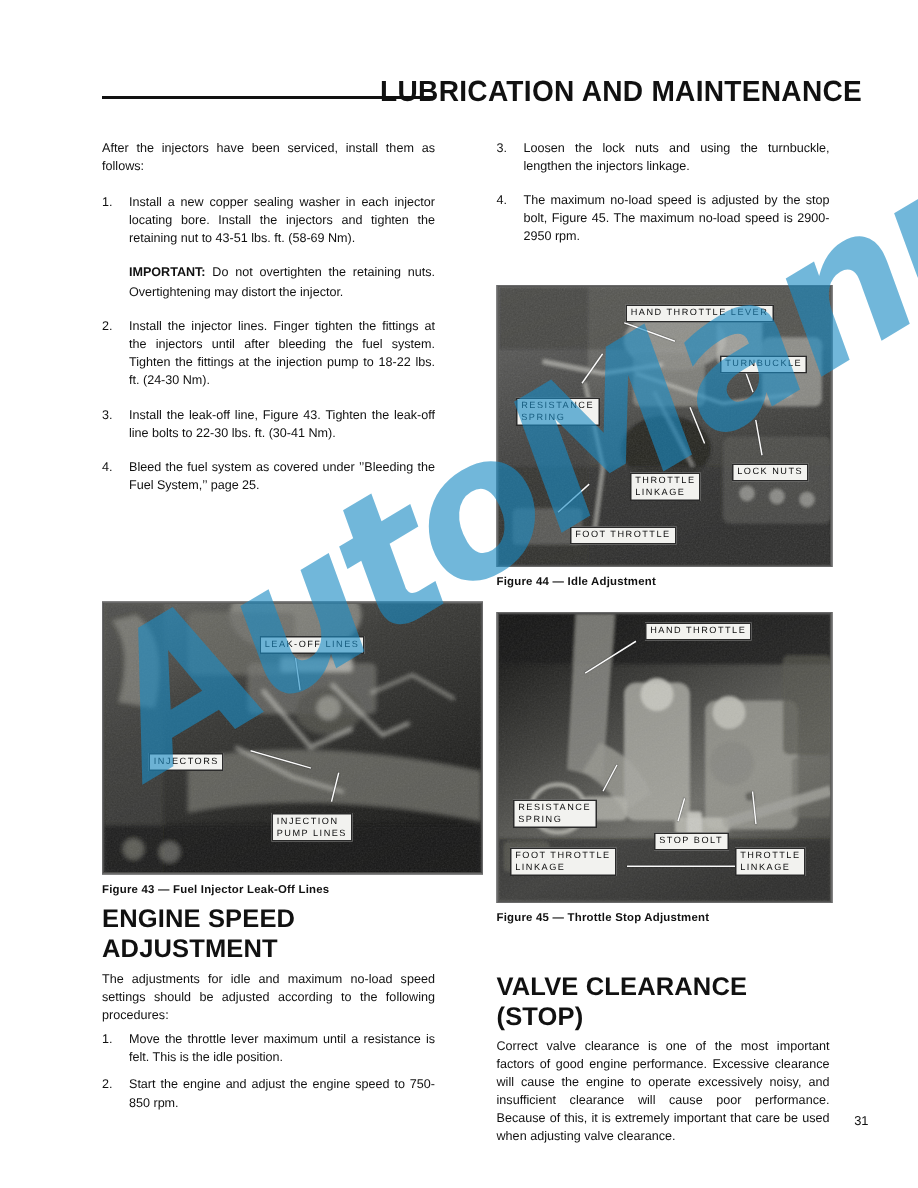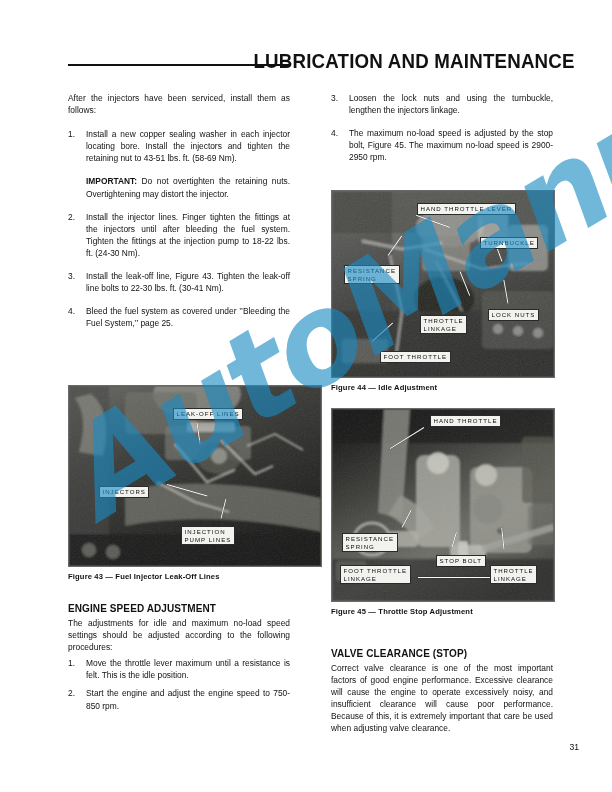--- a/index.html
+++ b/index.html
@@ -84,21 +84,21 @@
   .important {
     padding-left: 18px;
     margin-bottom: 11px;
     font-size: 8.4px;
     line-height: 12.1px;
     text-align: justify;
   }
   .important b { font-weight: bold; }
 
   .section-head {
-    font-size: 10px;
+    font-size: 17px;
     font-weight: bold;
     letter-spacing: 0.1px;
     margin: 0 0 3px 0;
   }
 
   
   .figure { position: absolute; }
   .photo {
     position: relative;
     overflow: hidden;
@@ -358,21 +358,21 @@
 SPRING</div>
       <div class="lbl" style="left:8px;   top:156px;">FOOT THROTTLE
 LINKAGE</div>
       <div class="lbl" style="left:104px; top:146px;">STOP BOLT</div>
       <div class="lbl" style="left:158px; top:156px;">THROTTLE
 LINKAGE</div>
     </div>
     <div class="caption">Figure 45 —  Throttle Stop Adjustment</div>
   </div>
 
-  <div class="figure" style="left:68px; top:385px;">
+  <div class="figure" style="left:68px; top:401px;">
     <div class="photo" style="width:252px;height:180px;">
       <svg width="252" height="180" viewBox="0 0 252 180" style="display:block;">
         <defs>
           <linearGradient id="f43bg" x1="0.2" y1="0" x2="0.8" y2="1">
             <stop offset="0%" stop-color="#5e5e5a"></stop>
             <stop offset="30%" stop-color="#3a3a37"></stop>
             <stop offset="65%" stop-color="#262624"></stop>
             <stop offset="100%" stop-color="#151514"></stop>
           </linearGradient>
           <filter id="gr43">

